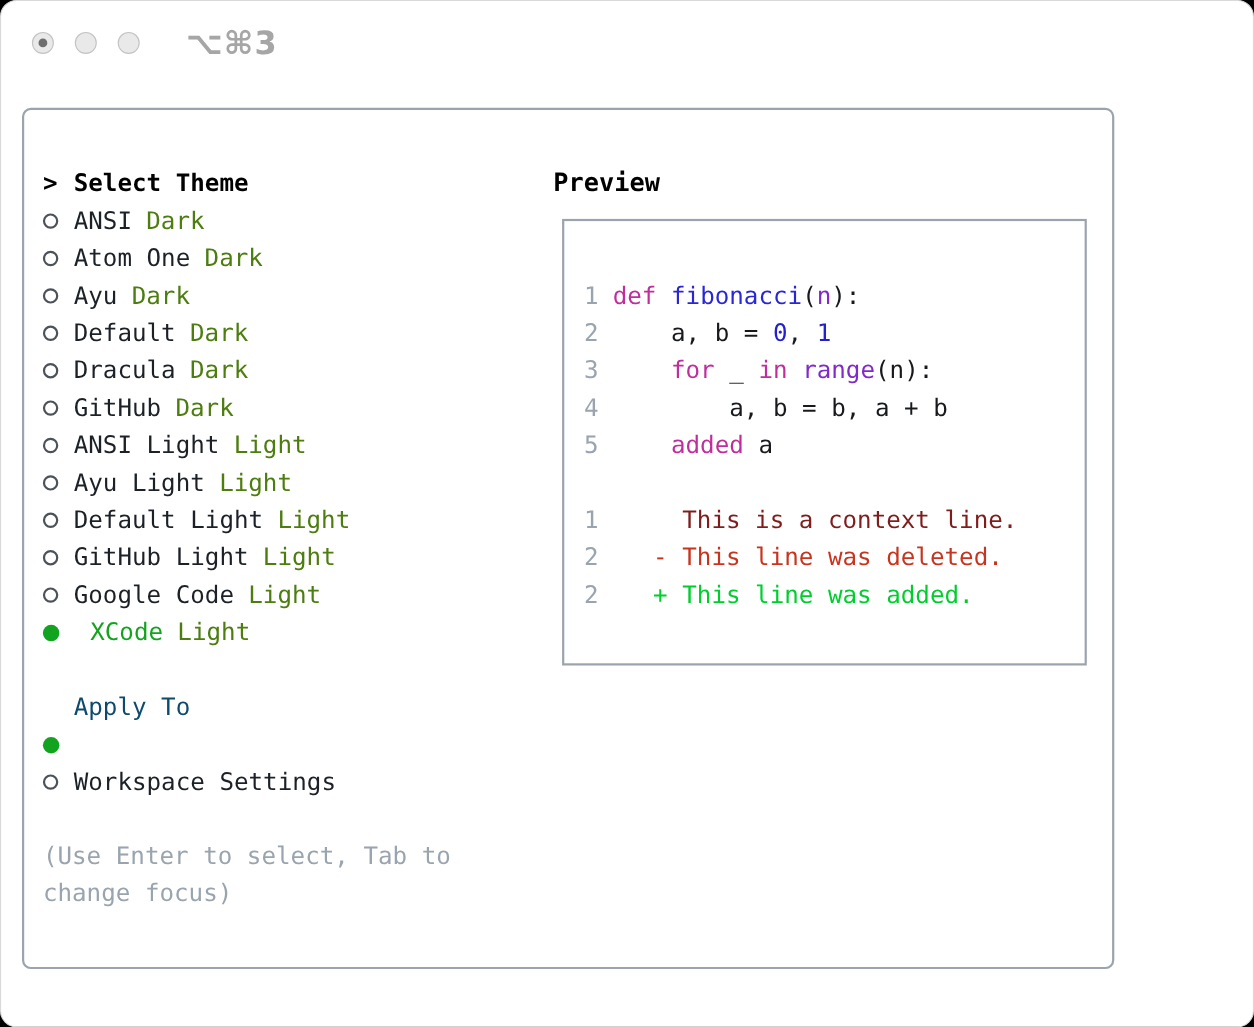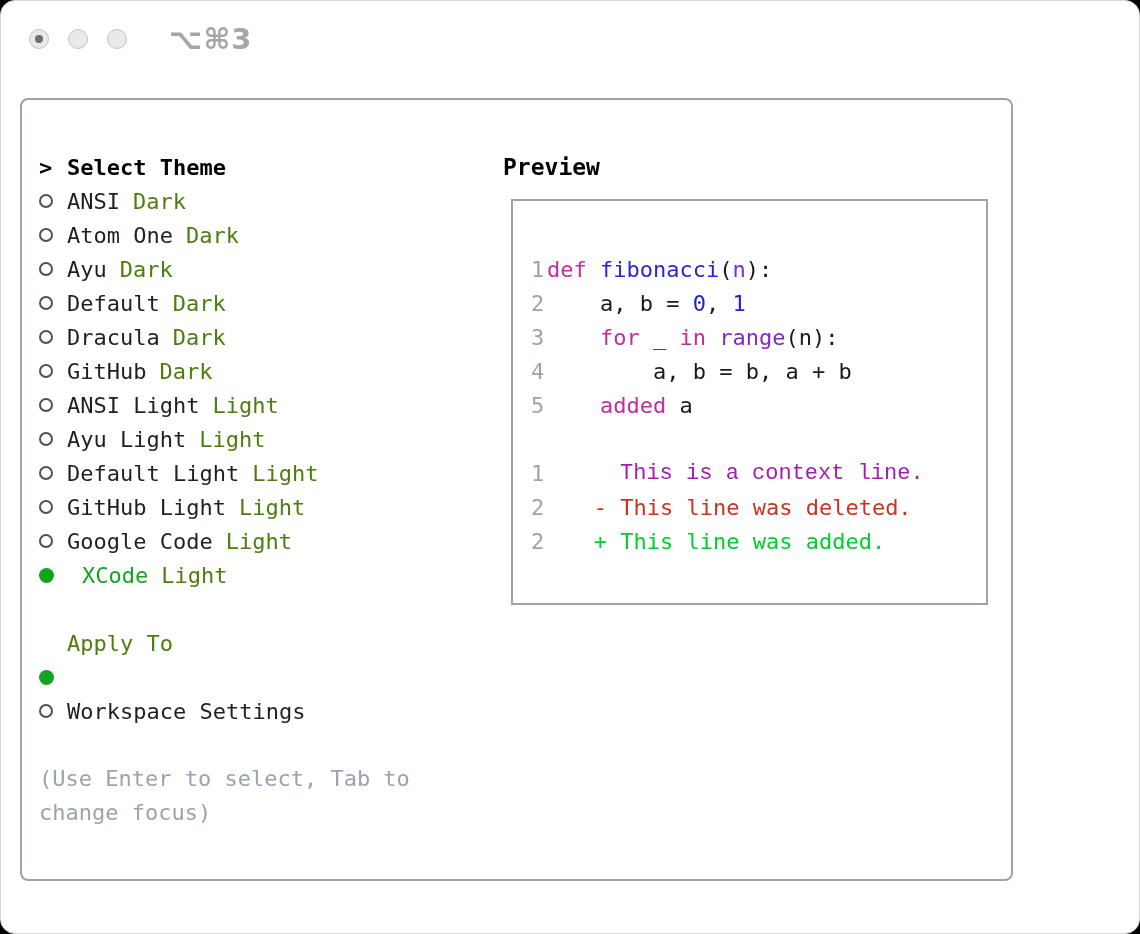--- a/index.html
+++ b/index.html
@@ -27,41 +27,41 @@
   .left-col{position:absolute;left:17px;top:50px;width:440px;font-size:22px;color:#1c2127;}
   .row{height:34px;display:flex;align-items:center;}
   .slot{width:28px;display:flex;align-items:center;flex:0 0 28px;}
   .marker{font-weight:700;color:#000;}
   .header-label{font-weight:700;color:#000;white-space:pre;}
   .ring{width:14px;height:14px;border-radius:50%;border:2px solid #4d525a;background:#fff;}
   .dot-sel{width:15px;height:15px;border-radius:50%;background:#12a41e;}
   .tname{white-space:pre;color:#1c2127;}
   .tname.green{color:#12a41e;margin-left:15px;}
   .variant{white-space:pre;color:#4d7c0f;margin-left:13px;}
-  .apply-label{color:#4d7c0f;white-space:pre;}
+  .apply-label{color:#0c4a6e;white-space:pre;}
   .hint{color:#9aa4ae;line-height:34px;white-space:pre-wrap;width:420px;}
   
   .preview-label{
     position:absolute;left:481px;top:50px;height:34px;line-height:34px;
     font-size:23px;font-weight:700;color:#000;white-space:pre;
   }
   .preview-box{
     position:absolute;left:489px;top:99px;width:477px;height:406px;
     border:2px solid #9ba3ad;background:#fff;padding:51px 0 0 18px;
   }
   .pline{height:34px;display:flex;align-items:center;font-size:22px;}
   .lnum{width:14px;color:#9aa4b0;white-space:pre;flex:0 0 14px;}
-  .codewrap{margin-left:2px;white-space:pre;color:#17191d;}
+  .codewrap{margin-left:12px;white-space:pre;color:#17191d;}
   .c-plain{color:#17191d;}
   .c-keyword{color:#c02d9c;}
   .c-function{color:#2a26d6;}
   .c-number{color:#2420d0;}
   .c-type{color:#8129c9;}
   .difftext{margin-left:9px;white-space:pre;}
-  .diff-context{color:#a21caf;font-family:Liberation Mono, monospace;}
+  .diff-context{color:#7f1d1d;}
   .diff-deleted{color:#c8341f;}
   .diff-added{color:#00ce2e;}
 </style>
 </head>
 <body>
 
 <div class="window">
 
   <div class="titlebar">
     <span class="tl tl1">

